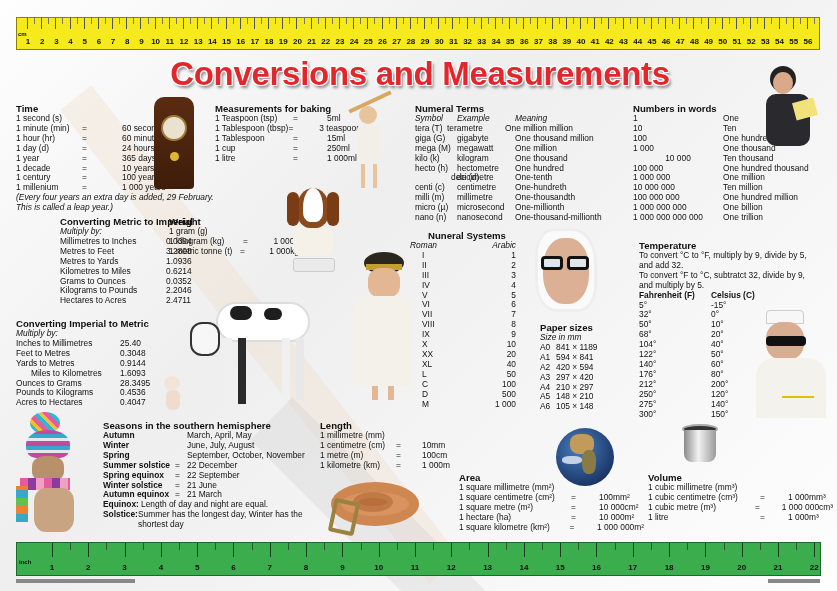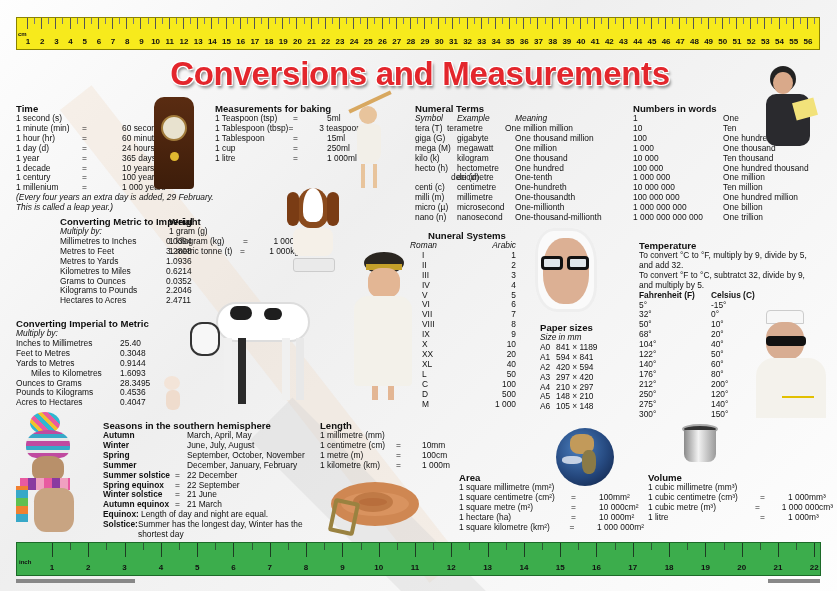--- a/index.html
+++ b/index.html
@@ -329,21 +329,21 @@
       </div>
       <div class="row">
         <span style="width:90px;">100</span>
         <span>One hundred</span>
       </div>
       <div class="row">
         <span style="width:90px;">1 000</span>
         <span>One thousand</span>
       </div>
       <div class="row">
-        <span style="width:90px;">10 000</span>
+        <span style="width:90px;text-align:center;">10 000</span>
         <span>Ten thousand</span>
       </div>
       <div class="row">
         <span style="width:90px;">100 000</span>
         <span>One hundred thousand</span>
       </div>
       <div class="row">
         <span style="width:90px;">1 000 000</span>
         <span>One million</span>
       </div>
@@ -702,25 +702,20 @@
       </div>
       <div class="row">
         <span class="b" style="width:72px">Winter</span>
         <span style="width:12px"></span>
         <span>June, July, August</span>
       </div>
       <div class="row">
         <span class="b" style="width:72px">Spring</span>
         <span style="width:12px"></span>
         <span>September, October, November</span>
-      </div>
-      <div class="row">
-        <span class="b" style="width:72px">Summer</span>
-        <span style="width:12px"></span>
-        <span>December, January, February</span>
       </div>
       <div class="row">
         <span class="b" style="width:72px">Summer solstice</span>
         <span style="width:12px">=</span>
         <span>22 December</span>
       </div>
       <div class="row">
         <span class="b" style="width:72px">Spring equinox</span>
         <span style="width:12px">=</span>
         <span>22 September</span>

